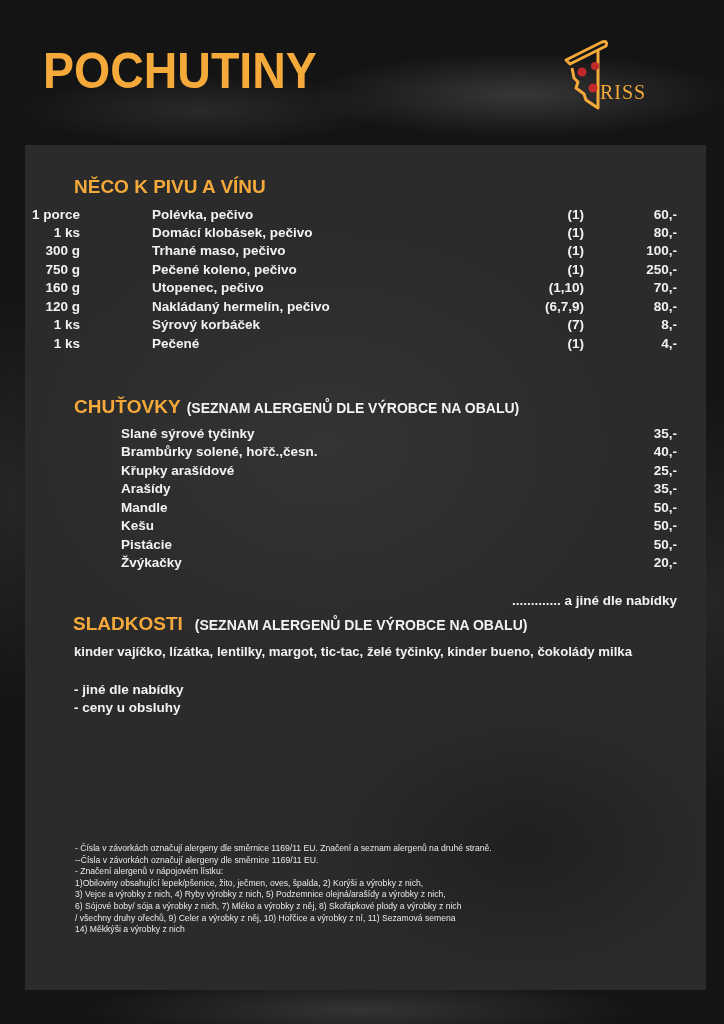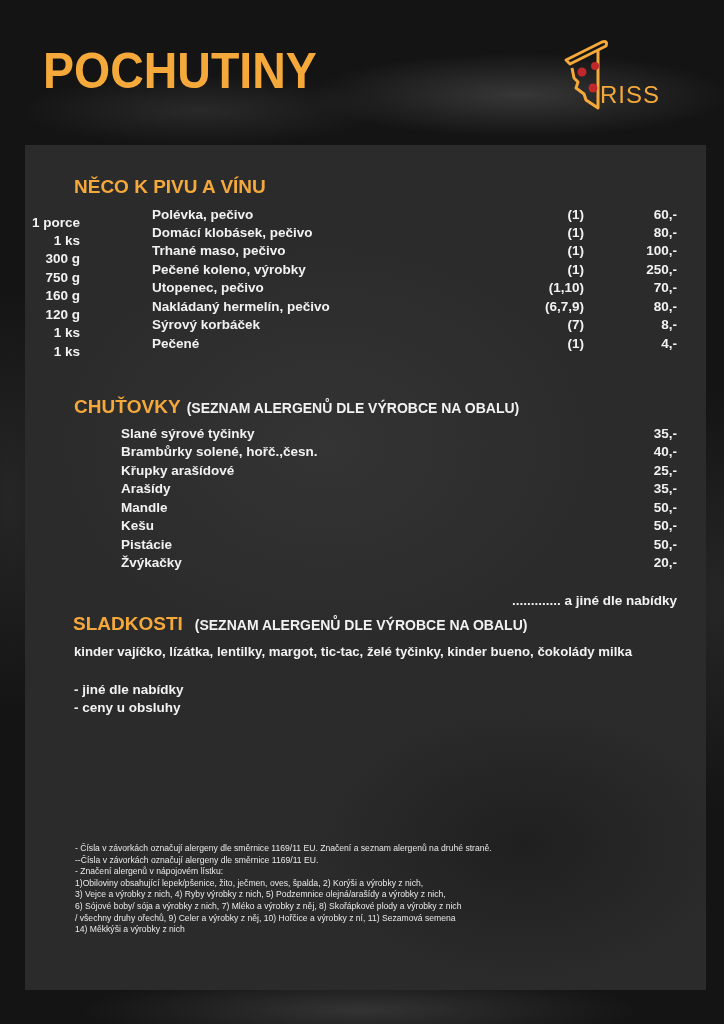--- a/index.html
+++ b/index.html
@@ -8,30 +8,30 @@
     background-image:
       radial-gradient(ellipse 300px 60px at 520px 95px, rgba(120,120,120,0.35), transparent 70%),
       radial-gradient(ellipse 260px 50px at 200px 110px, rgba(90,90,90,0.3), transparent 70%),
       radial-gradient(ellipse 400px 50px at 360px 1010px, rgba(110,110,110,0.35), transparent 70%),
       radial-gradient(ellipse 120px 300px at 10px 500px, rgba(80,80,80,0.3), transparent 70%),
       radial-gradient(ellipse 120px 300px at 715px 600px, rgba(80,80,80,0.3), transparent 70%);
     font-family:"DejaVu Sans","Liberation Sans",sans-serif;color:#f2f2f2;}
   .title{position:absolute;left:43px;top:42px;font-size:50px;font-weight:bold;color:#f4a93a;letter-spacing:0px;
     font-family:"Liberation Sans",sans-serif;transform:scaleX(0.93);transform-origin:left top;}
   .logo{position:absolute;left:562px;top:38px;width:120px;height:76px;}
-  .logo-text{position:absolute;left:38px;top:43px;font-size:24px;color:#f4a93a;font-family:Liberation Sans, sans-serif;letter-spacing:1px;}
+  .logo-text{position:absolute;left:38px;top:43px;font-size:20px;color:#f4a93a;font-family:Liberation Serif, serif;letter-spacing:1px;}
   .panel{position:absolute;left:25px;top:145px;width:681px;height:845px;
     background:#2b2b2b;
     background-image:radial-gradient(ellipse 400px 300px at 300px 300px, rgba(60,60,60,0.5), transparent 70%),
       radial-gradient(ellipse 300px 200px at 500px 700px, rgba(20,20,20,0.5), transparent 70%);}
   .h2{position:absolute;color:#f4a93a;font-weight:bold;font-family:"Liberation Sans",sans-serif;font-size:19px;}
   .h2 .sub{color:#f2f2f2;font-size:14px;margin-left:6px;font-weight:bold;}
   .row{position:absolute;left:0;width:724px;height:18px;font-size:13.5px;font-weight:bold;font-family:"Liberation Sans",sans-serif;}
   .row span{position:absolute;top:0;white-space:nowrap;}
-  .qty{right:644px;text-align:right;margin-top:8px;}
+  .qty{right:644px;text-align:right;}
   .name{left:136px;padding-left:16px;}
   .alg{right:140px;text-align:right;}
   .price{right:47px;text-align:right;}
   .snack{left:88px;margin-left:33px;}
   .line{position:absolute;font-size:13.5px;font-weight:bold;font-family:"Liberation Sans",sans-serif;white-space:nowrap;}
   .notes{position:absolute;left:75px;top:843px;font-size:8.6px;line-height:11.6px;color:#e8e8e8;font-family:"Liberation Sans",sans-serif;}
   .notes div{white-space:nowrap;}
 </style>
 </head>
 <body>
@@ -66,21 +66,21 @@
     <span class="price">80,-</span>
   </div>
 <div class="row" style="top:243px">
     <span class="qty">300 g</span>
     <span class="name">Trhané maso, pečivo</span>
     <span class="alg">(1)</span>
     <span class="price">100,-</span>
   </div>
 <div class="row" style="top:262px">
     <span class="qty">750 g</span>
-    <span class="name">Pečené koleno, výrobky</span>
+    <span class="name">Pečené koleno, pečivo</span>
     <span class="alg">(1)</span>
     <span class="price">250,-</span>
   </div>
 <div class="row" style="top:280px">
     <span class="qty">160 g</span>
     <span class="name">Utopenec, pečivo</span>
     <span class="alg">(1,10)</span>
     <span class="price">70,-</span>
   </div>
 <div class="row" style="top:299px">

